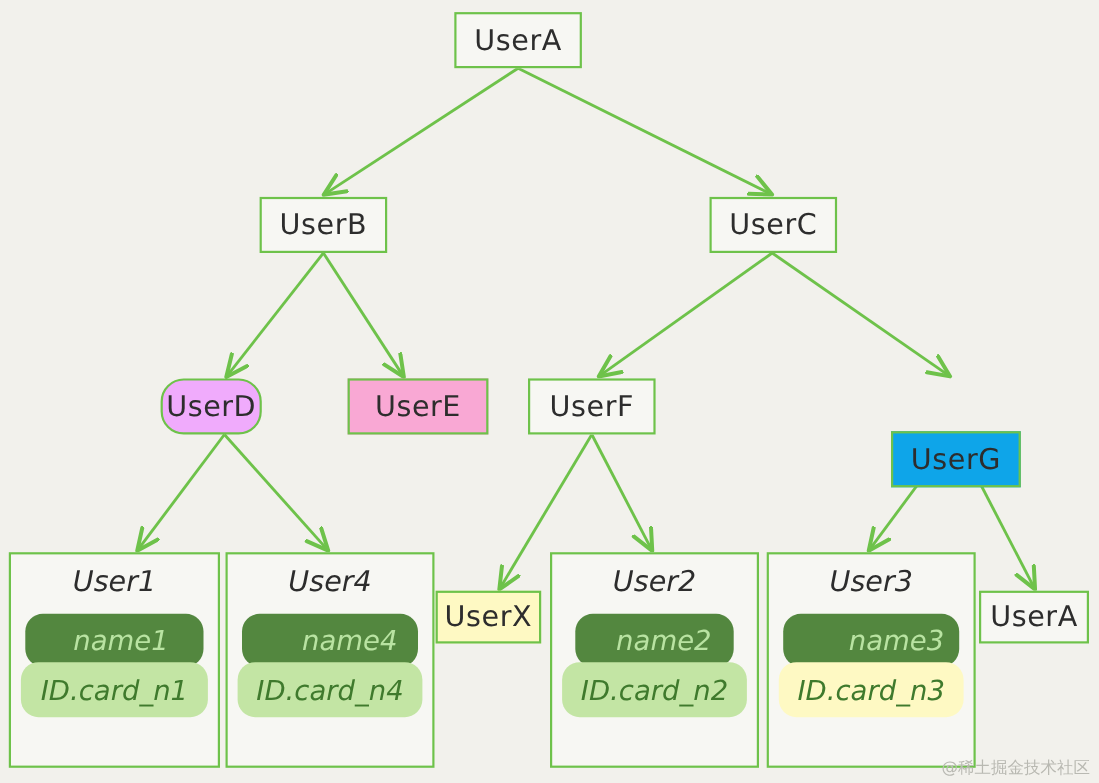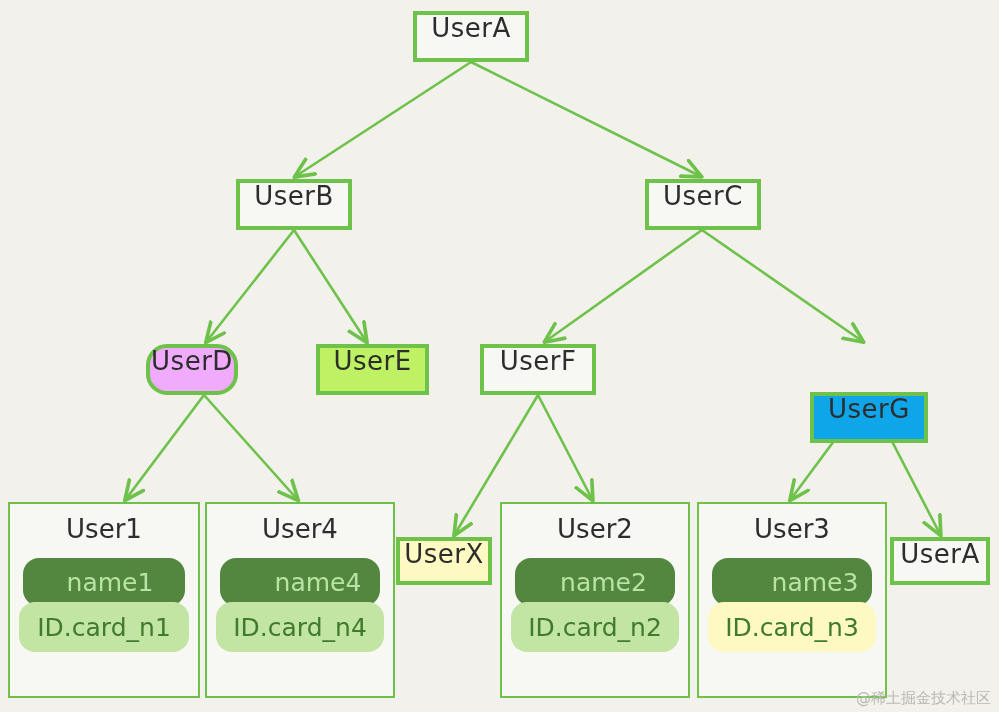--- a/index.html
+++ b/index.html
@@ -21,24 +21,24 @@
     top: 0;
     width: 999px;
     height: 712px;
     pointer-events: none;
   }
 
   
   .node {
     position: absolute;
     box-sizing: border-box;
-    border: 4px solid #a21caf;
+    border: 2px solid #a21caf;
     background: #f7f7f3;
     display: flex;
-    align-items: flex-start;
+    align-items: center;
     justify-content: center;
     z-index: 3;
   }
   .node .label {
     font-family: "DejaVu Sans", sans-serif;
     font-size: 26px;
     color: #2d2d2d;
     letter-spacing: 0.5px;
     white-space: nowrap;
     line-height: 1;
@@ -49,20 +49,21 @@
     position: absolute;
     box-sizing: border-box;
     border: 2px solid #d946ef;
     background: #f7f7f3;
     z-index: 2;
     display: flex;
     flex-direction: column;
     align-items: center;
     padding-top: 12px;
     overflow: hidden;
+    font-style: italic;
   }
   .record .rec-title {
     font-family: "DejaVu Sans", sans-serif;
     font-size: 26px;
     color: #2d2d2d;
     line-height: 1;
     margin-bottom: 16px;
     white-space: nowrap;
   }
   .pill {
@@ -134,21 +135,21 @@
       </div>
       <div class="node" style="left: 236px; top: 179px; width: 116px; height: 51px; border-color: rgb(110, 194, 74); background: rgb(247, 247, 243);">
         <span class="label">UserB</span>
       </div>
       <div class="node" style="left: 645px; top: 179px; width: 116px; height: 51px; border-color: rgb(110, 194, 74); background: rgb(247, 247, 243);">
         <span class="label">UserC</span>
       </div>
       <div class="node" style="left: 146px; top: 344px; width: 92px; height: 51px; border-color: rgb(110, 194, 74); background: #f0abfc; border-radius: 21px;">
         <span class="label">UserD</span>
       </div>
-      <div class="node" style="left: 316px; top: 344px; width: 113px; height: 51px; border-color: rgb(110, 194, 74); background: #bef264;">
+      <div class="node" style="left: 316px; top: 344px; width: 128px; height: 51px; border-color: rgb(110, 194, 74); background: #f9a8d4;">
         <span class="label">UserE</span>
       </div>
       <div class="node" style="left: 480px; top: 344px; width: 116px; height: 51px; border-color: rgb(110, 194, 74); background: rgb(247, 247, 243);">
         <span class="label">UserF</span>
       </div>
       <div class="node" style="left: 810px; top: 344px; width: 118px; height: 51px; border-color: rgb(110, 194, 74); background: #0ea5e9; margin-top: 48px;">
         <span class="label">UserG</span>
       </div>
       <div class="node" style="left: 396px; top: 537px; width: 96px; height: 48px; border-color: rgb(110, 194, 74); background: #fef9c3;">
         <span class="label">UserX</span>
@@ -163,21 +164,21 @@
         <div class="pill pill-name" style="width: 162px; background: rgb(83, 135, 63); color: rgb(185, 227, 162); padding-left: 12px;">name1</div>
         <div class="pill pill-id" style="width: 170px; background: rgb(195, 229, 164); color: rgb(63, 122, 45);">ID.card_n1</div>
       </div>
       <div class="record" style="left: 205px; top: 502px; width: 190px; height: 196px; border-color: rgb(110, 194, 74); background: rgb(247, 247, 243);">
         <div class="rec-title">User4</div>
         <div class="pill pill-name" style="width: 160px; background: rgb(83, 135, 63); color: rgb(185, 227, 162); padding-left: 36px;">name4</div>
         <div class="pill pill-id" style="width: 168px; background: rgb(195, 229, 164); color: rgb(63, 122, 45);">ID.card_n4</div>
       </div>
       <div class="record" style="left: 500px; top: 502px; width: 190px; height: 196px; border-color: rgb(110, 194, 74); background: rgb(247, 247, 243);">
         <div class="rec-title">User2</div>
-        <div class="pill pill-name" style="width: 160px; background: rgb(83, 135, 63); color: rgb(185, 227, 162); padding-left: 17px;">name2</div>
+        <div class="pill pill-name" style="width: 144px; background: rgb(83, 135, 63); color: rgb(185, 227, 162); padding-left: 17px;">name2</div>
         <div class="pill pill-id" style="width: 168px; background: rgb(195, 229, 164); color: rgb(63, 122, 45);">ID.card_n2</div>
       </div>
       <div class="record" style="left: 697px; top: 502px; width: 190px; height: 196px; border-color: rgb(110, 194, 74); background: rgb(247, 247, 243);">
         <div class="rec-title">User3</div>
         <div class="pill pill-name" style="width: 160px; background: rgb(83, 135, 63); color: rgb(185, 227, 162); padding-left: 46px;">name3</div>
         <div class="pill pill-id" style="width: 168px; background: #fef9c3; color: rgb(63, 122, 45);">ID.card_n3</div>
       </div>
     </div>
 
   <div class="watermark">@稀土掘金技术社区</div>

